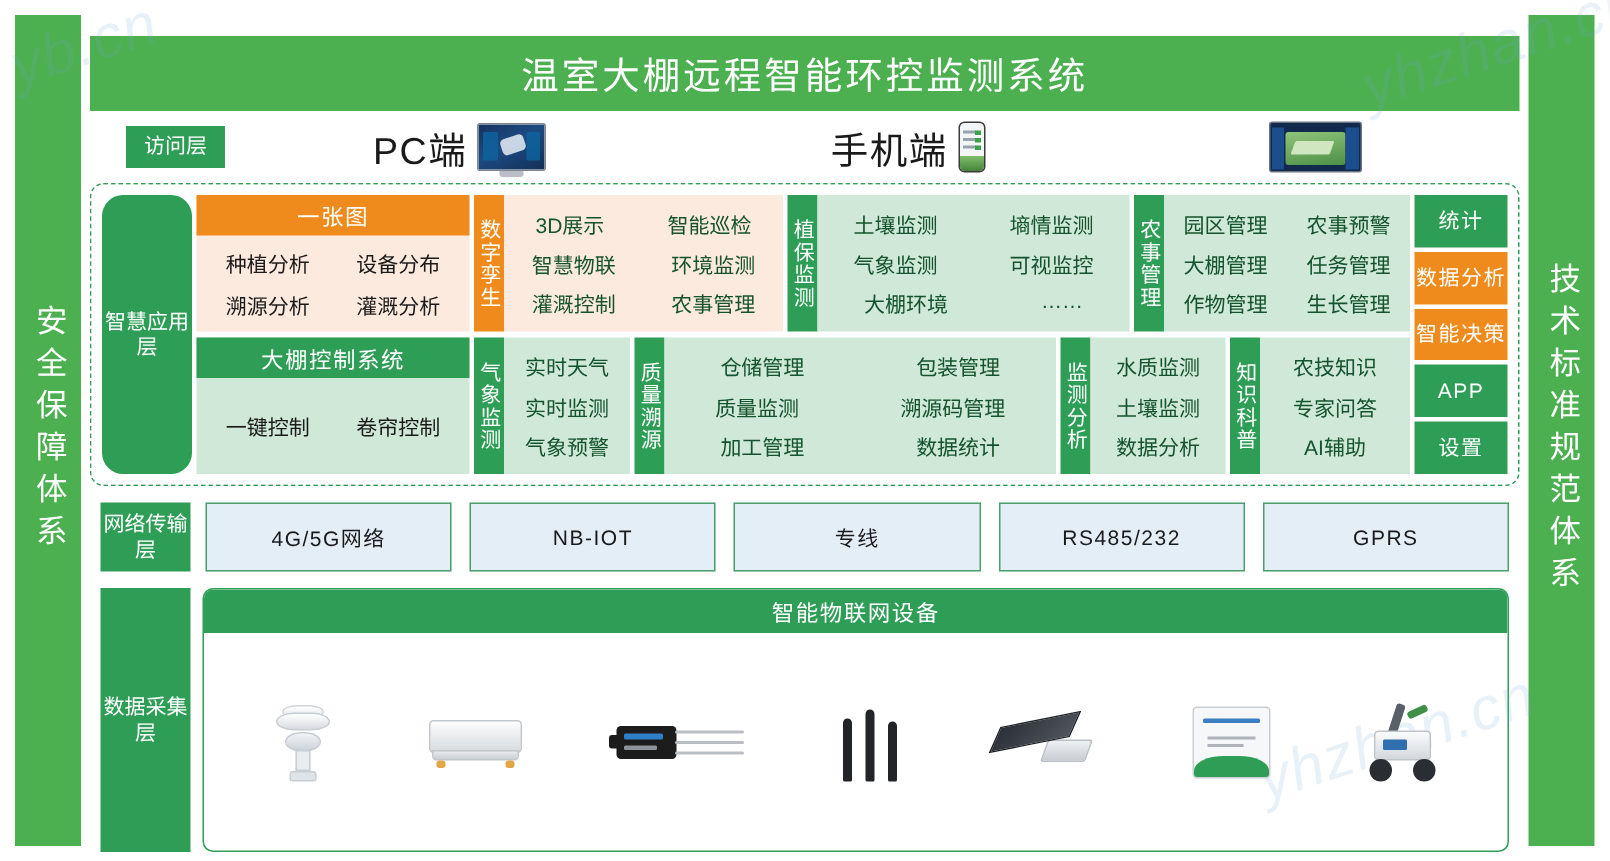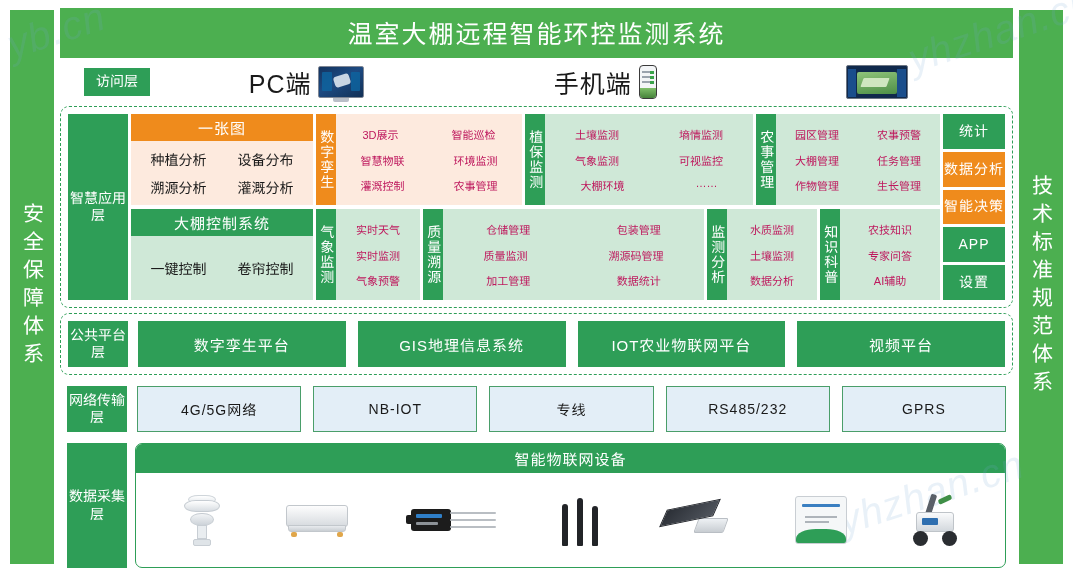--- a/index.html
+++ b/index.html
@@ -35,21 +35,21 @@
     letter-spacing: 7px;
     line-height: 1;
     font-weight: 400;
   }
 
   
   .center {
     flex: 1 1 auto;
     display: flex;
     flex-direction: column;
-    padding: 8px 6px 6px 6px;
+    padding: 24px 6px 6px 6px;
     min-width: 0;
   }
 
   
   .title-bar {
     background: #4caf50;
     color: #fff;
     text-align: center;
     font-size: 25px;
     letter-spacing: 2px;
@@ -157,20 +157,21 @@
   .app-layer-wrap { flex: 0 0 auto; margin-top: 2px; }
   .app-layer {
     display: flex;
     gap: 3px;
     height: 186px;
   }
   .app-tag {
     width: 60px;
     font-size: 14px;
     flex: 0 0 60px;
+    border-radius: 14px;
   }
   .app-grid {
     flex: 1 1 auto;
     display: flex;
     flex-direction: column;
     gap: 4px;
     min-width: 0;
   }
   .app-row { display: flex; gap: 3px; flex: 1 1 50%; min-height: 0; }
 
@@ -234,22 +235,22 @@
     flex-direction: column;
     justify-content: space-evenly;
     padding: 2px 5px;
     min-width: 0;
   }
   .vbody.green { background: #cfe8d7; }
   .vline {
     display: flex;
     justify-content: space-around;
     gap: 10px;
-    font-size: 11px;
-    color: #be185d;
+    font-size: 14px;
+    color: #14532d;
     white-space: nowrap;
   }
   .vline.single { justify-content: center; }
 
   
   .chip-col {
     display: flex;
     flex-direction: column;
     gap: 3px;
     flex: 0 0 62px;
@@ -633,31 +634,20 @@
           <div class="chip">统计</div>
           <div class="chip orange">数据分析</div>
           <div class="chip orange">智能决策</div>
           <div class="chip">APP</div>
           <div class="chip">设置</div>
         </div>
 
       </div>
     </div>
 
-    <div class="plat-layer-wrap dashed-group">
-      <div class="plat-layer">
-        <div class="layer-tag plat-tag">公共平台层</div>
-        <div class="plat-items">
-          <div class="plat-box">数字孪生平台</div>
-          <div class="plat-box">GIS地理信息系统</div>
-          <div class="plat-box">IOT农业物联网平台</div>
-          <div class="plat-box">视频平台</div>
-        </div>
-      </div>
-    </div>
 
     <div class="net-layer">
       <div class="layer-tag net-tag">网络传输层</div>
       <div class="net-items">
         <div class="net-box">4G/5G网络</div>
         <div class="net-box">NB-IOT</div>
         <div class="net-box">专线</div>
         <div class="net-box">RS485/232</div>
         <div class="net-box">GPRS</div>
       </div>

